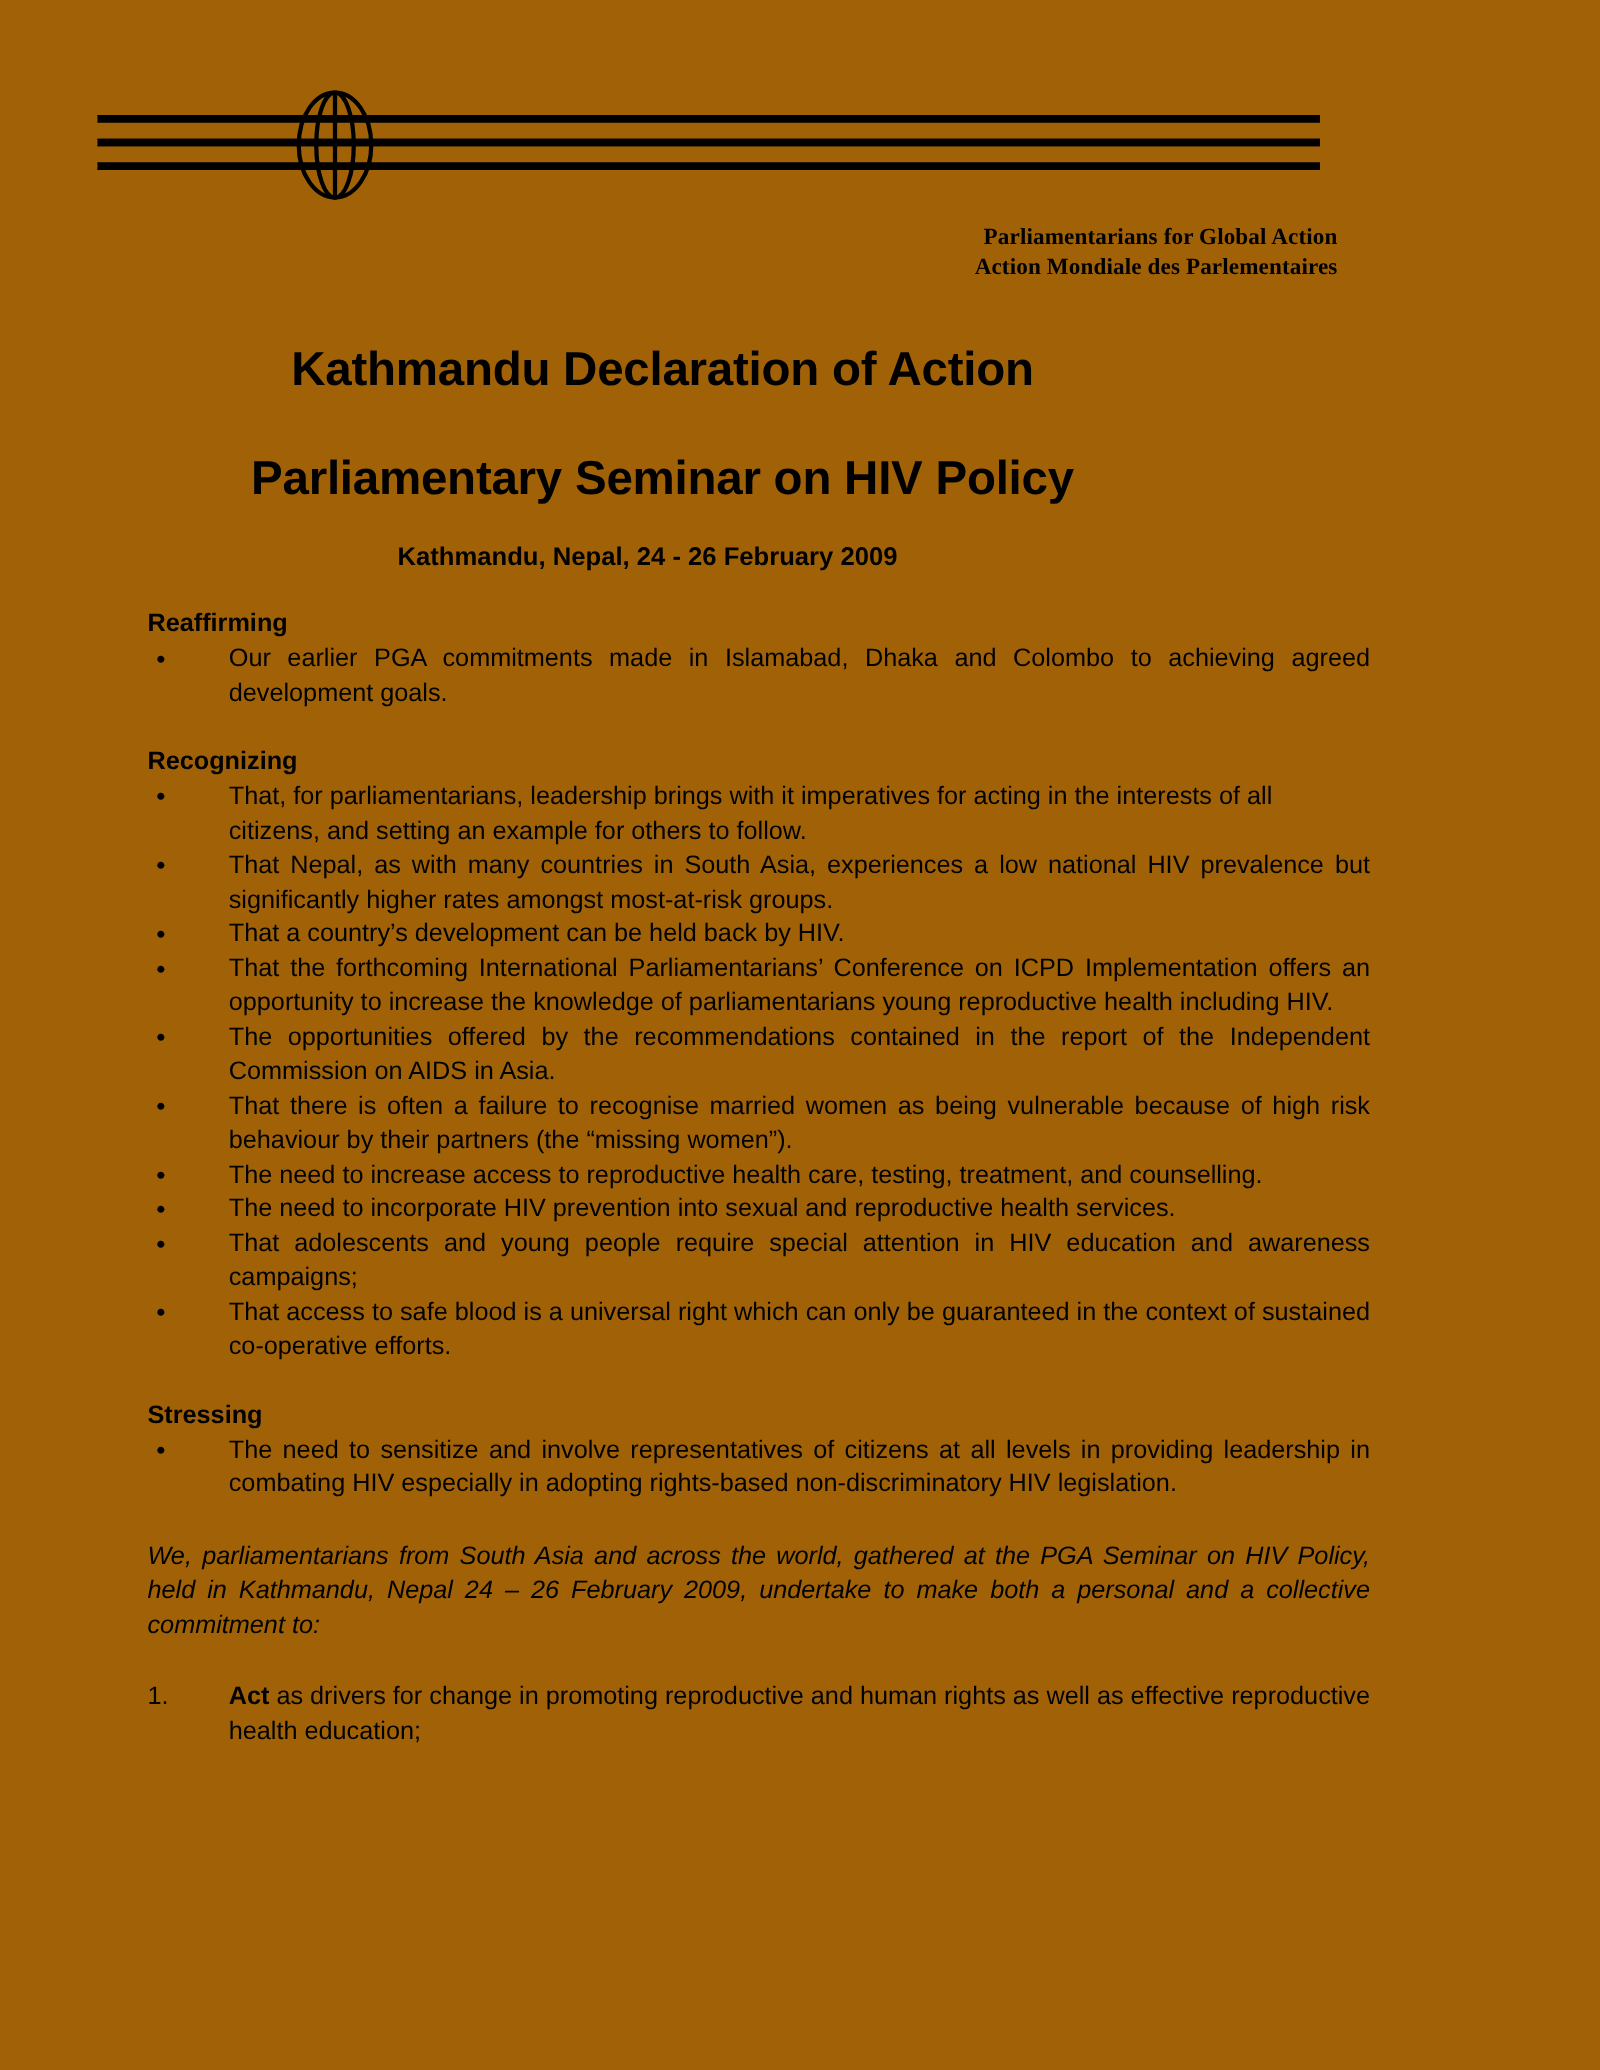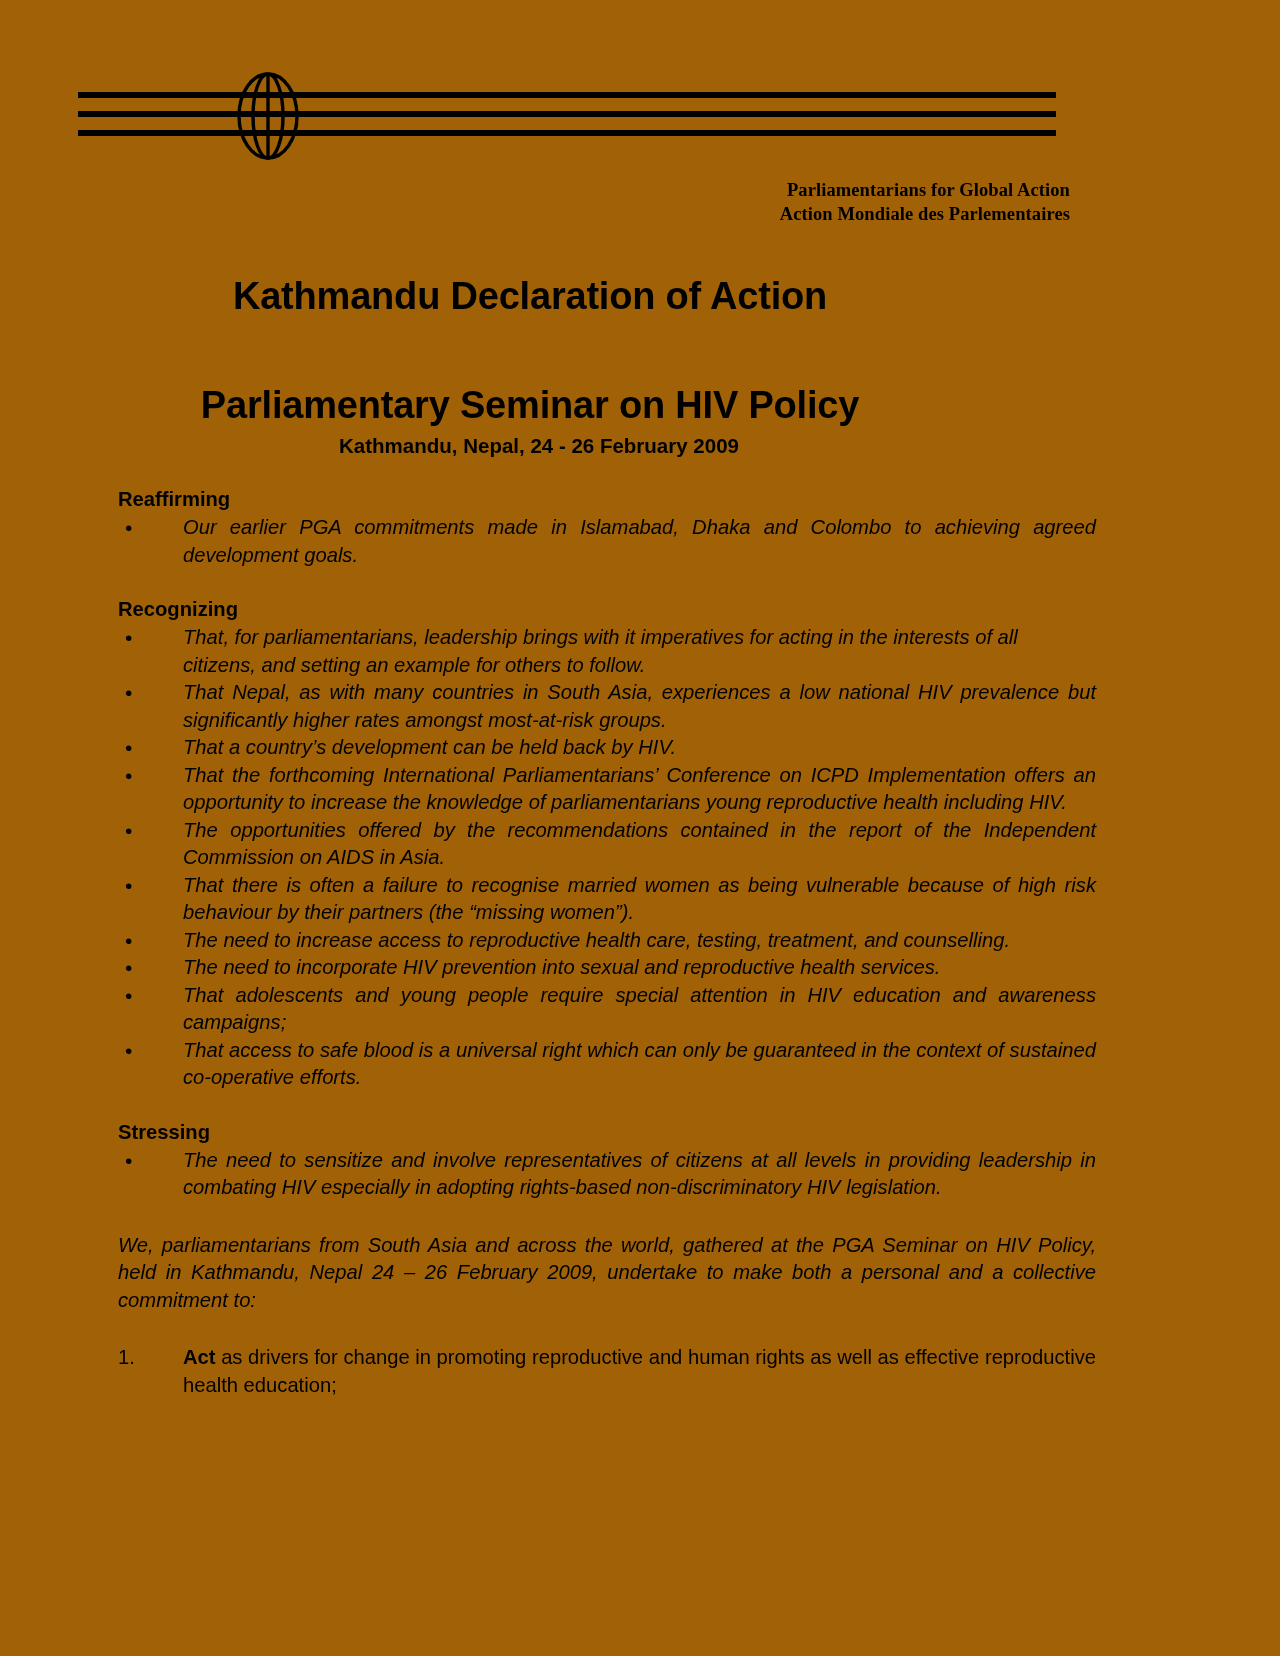--- a/index.html
+++ b/index.html
@@ -84,34 +84,33 @@
     font-family: "Liberation Sans Narrow", "Liberation Sans", sans-serif;
     font-weight: bold;
     color: #000;
   }
   .title-main {
     top: 275px;
     font-size: 38px;
     letter-spacing: -0.2px;
   }
   .title-sub {
-    top: 384px;
+    top: 362px;
     font-size: 38px;
     letter-spacing: -0.2px;
   }
   .title-date {
     position: absolute;
     left: 0;
     top: 434px;
     width: 1036px;
     text-align: center;
     font-family: "Liberation Sans", sans-serif;
     font-weight: bold;
     font-size: 20.5px;
-    padding-left: 21px;
   }
 
   
   .body-area {
     position: absolute;
     left: 118px;
     top: 486px;
     width: 978px;
     font-size: 20.2px;
     line-height: 27.5px;
@@ -143,21 +142,20 @@
     position: absolute;
     left: 7px;
     top: 0;
     width: 14px;
     text-align: left;
     font-size: 21px;
     line-height: 27.5px;
   }
   ul.bullets li .btxt {
     display: block;
-    font-style: italic;
   }
 
   .gap-sm { height: 27px; }
   .gap-md { height: 30px; }
 
   .para-italic {
     font-style: italic;
     text-align: justify;
     text-justify: inter-word;
     margin: 0;

